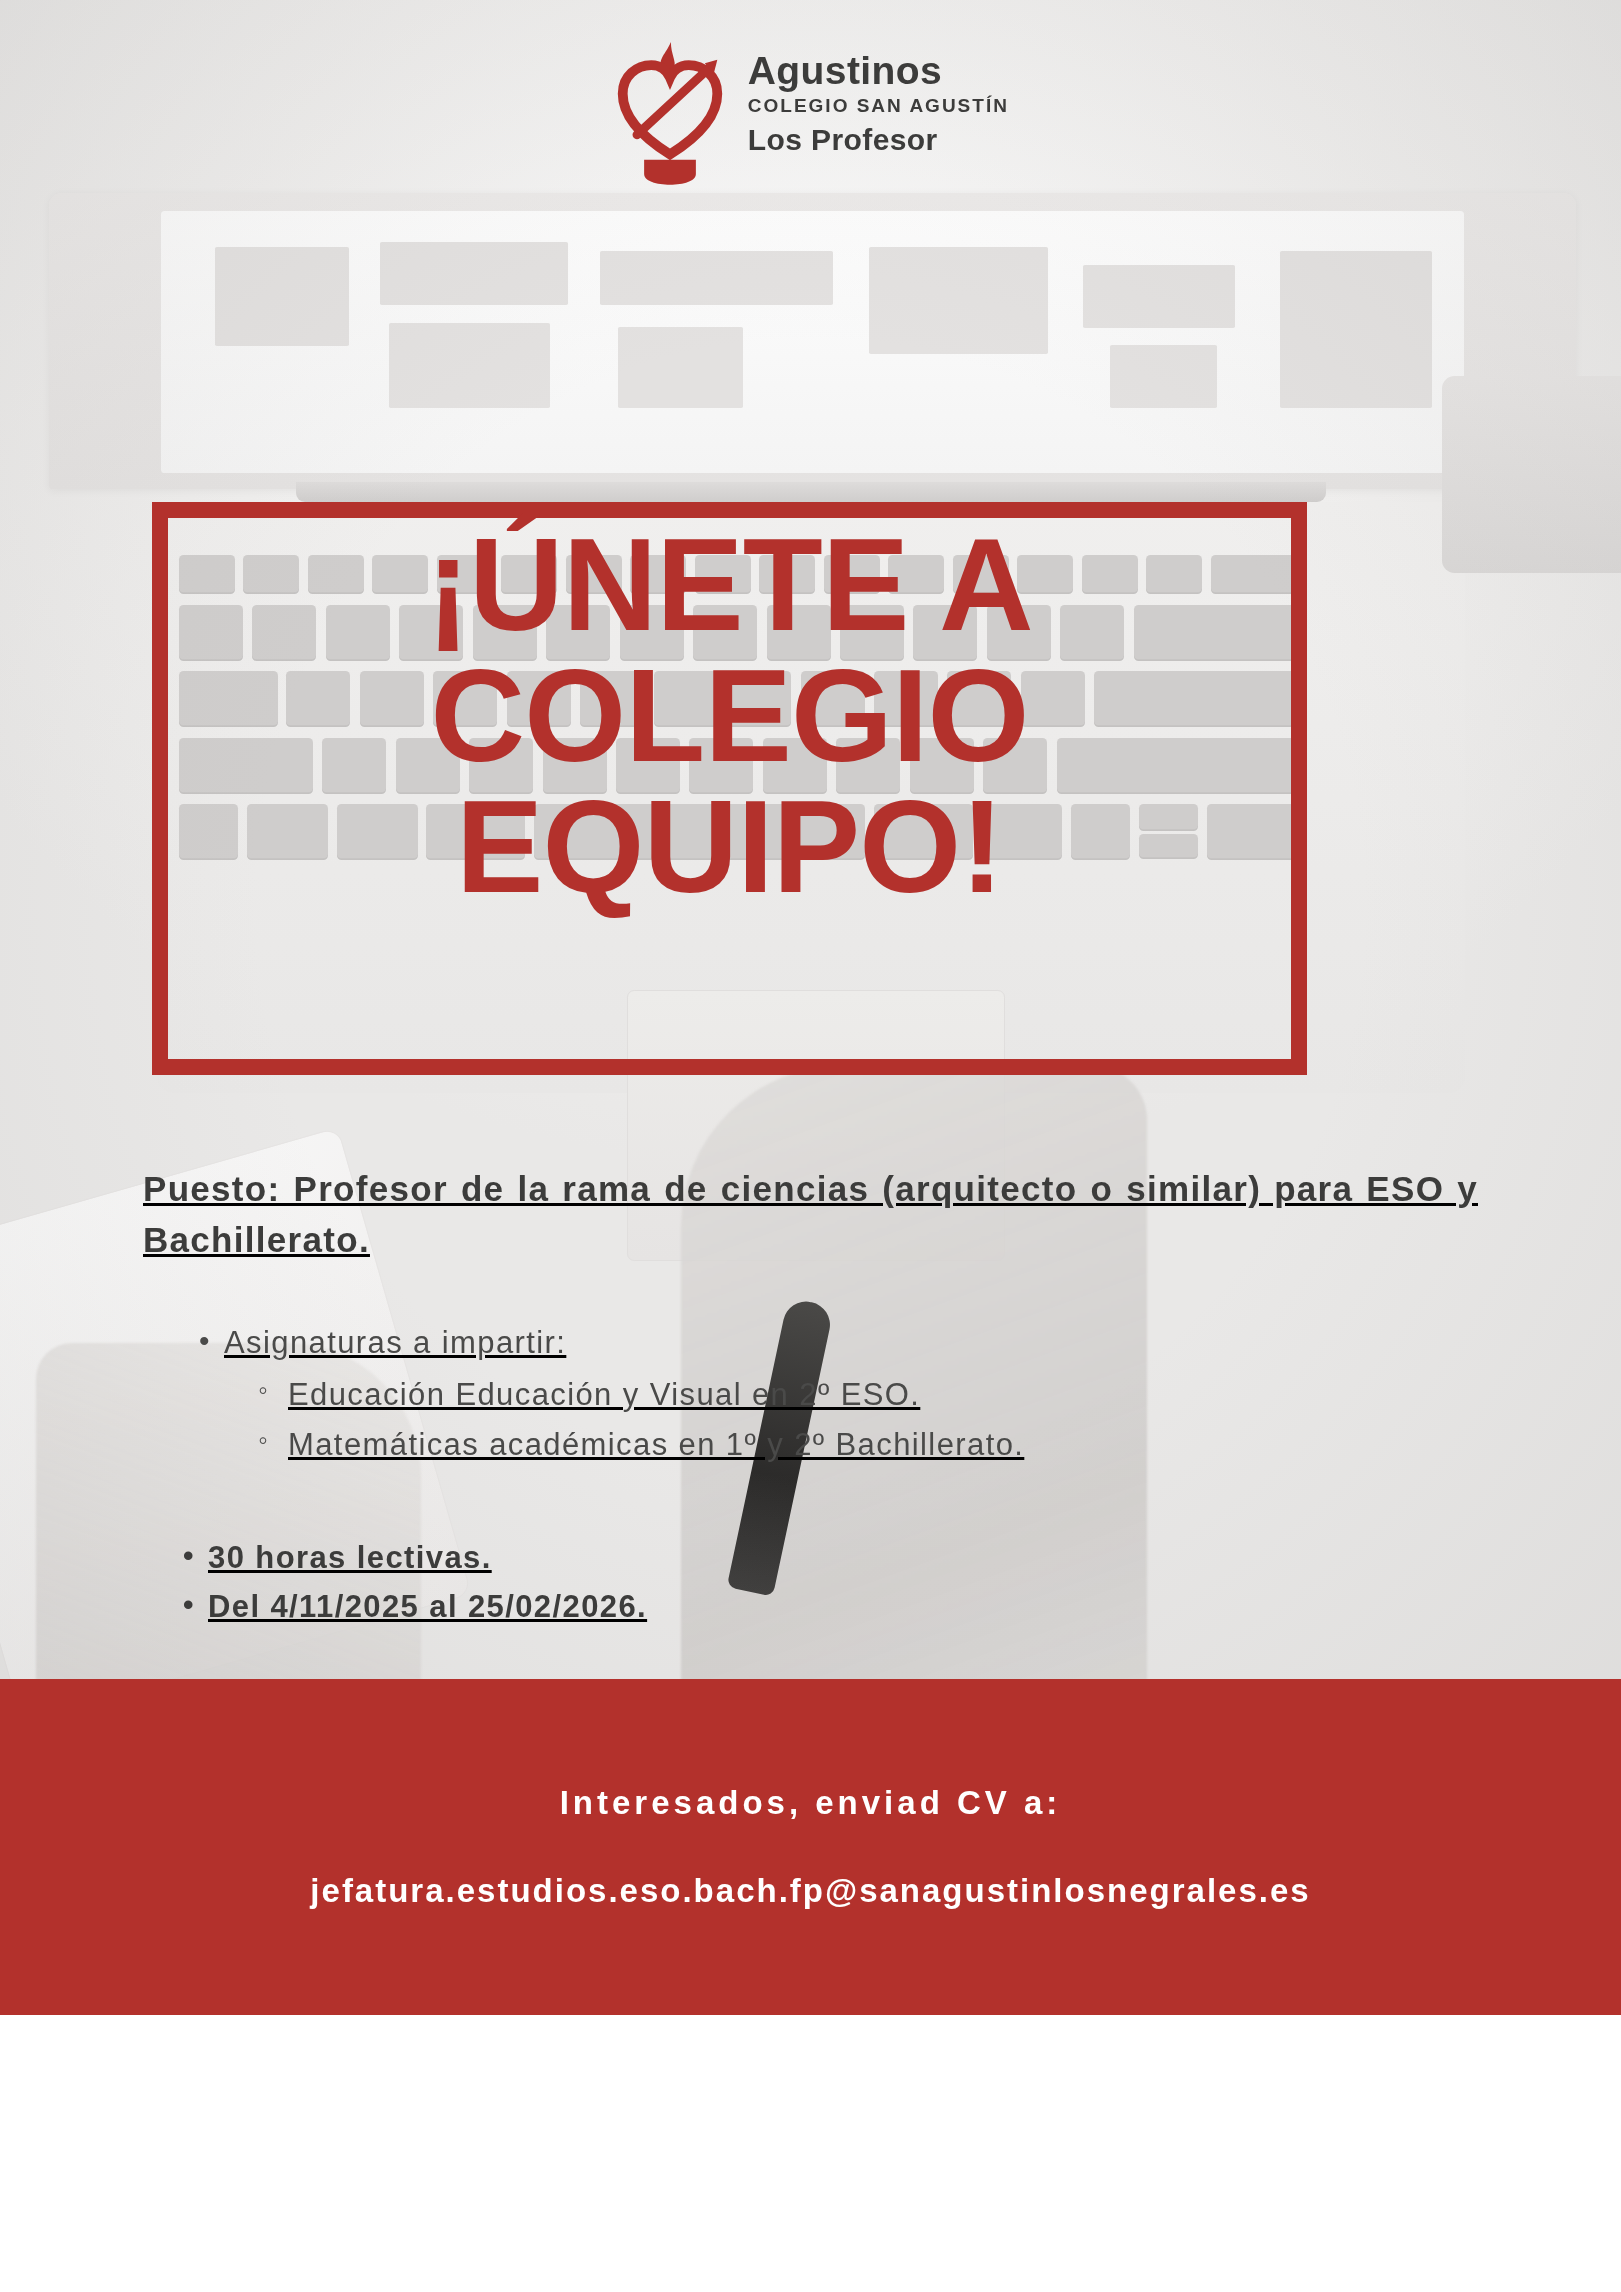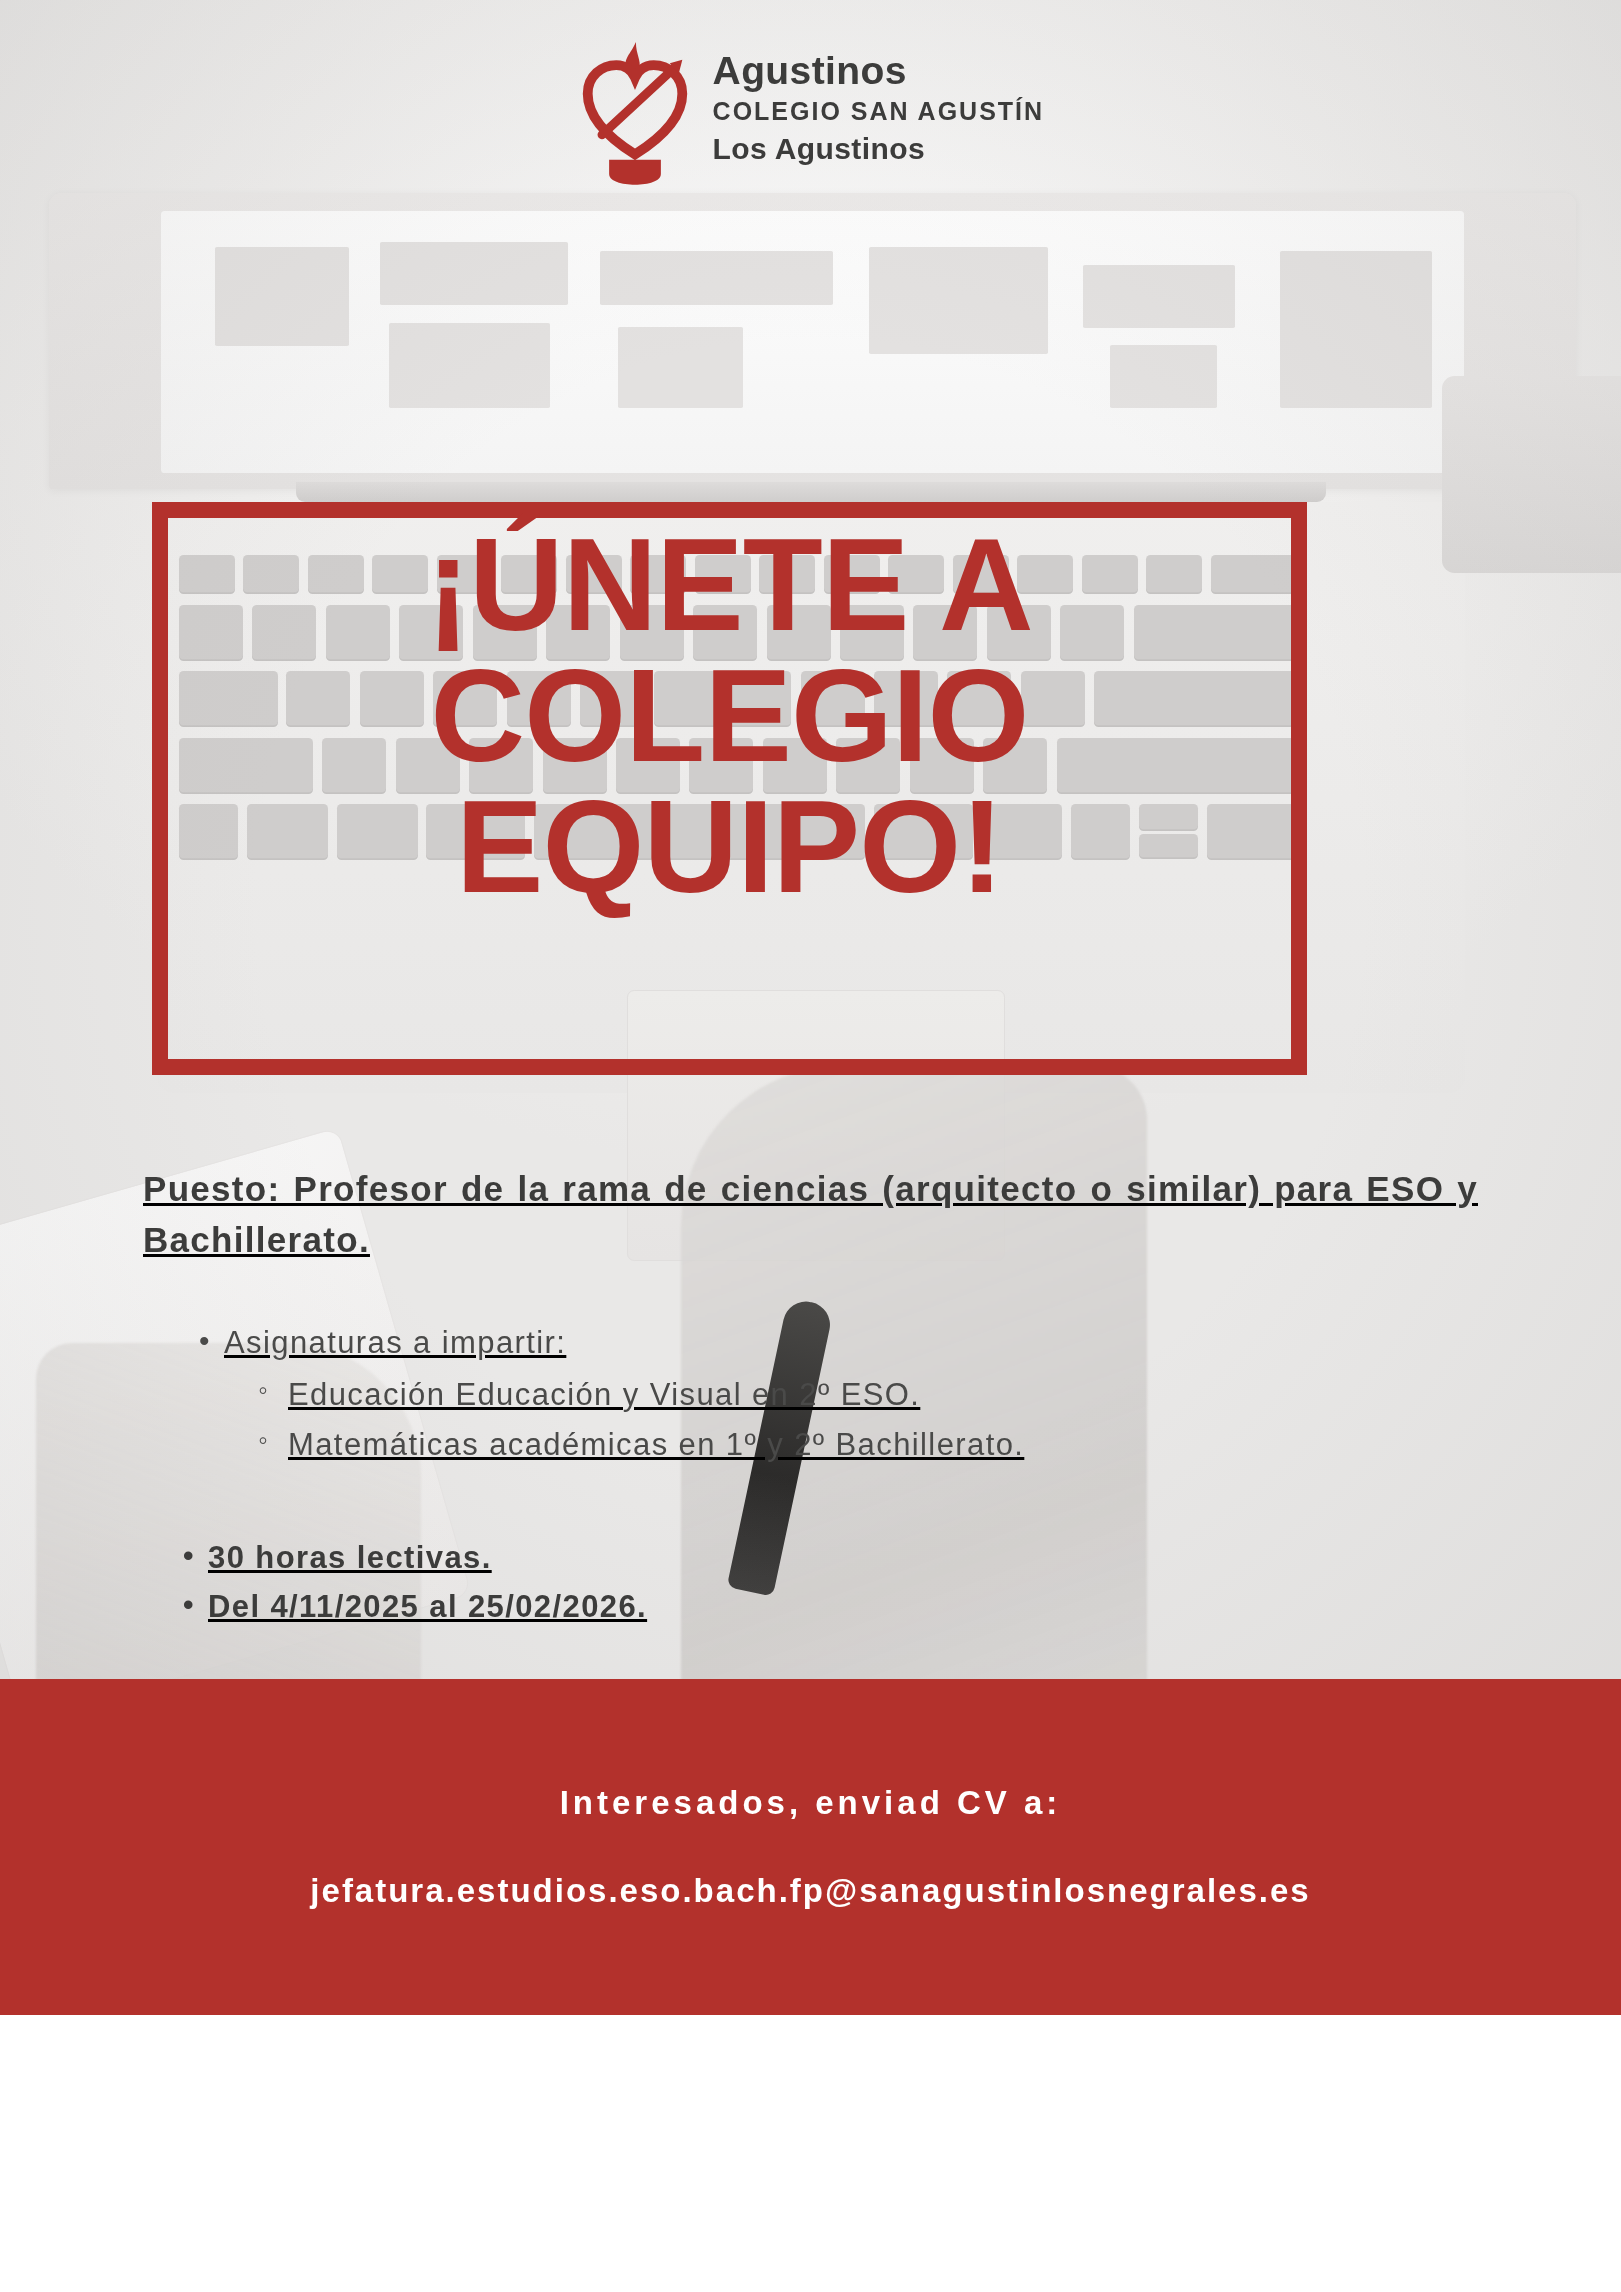--- a/index.html
+++ b/index.html
@@ -175,21 +175,21 @@
     padding-top: 12.5px;
   }
   .logo-line1 {
     font-size: 39px;
     font-weight: bold;
     color: #3c3c3b;
     letter-spacing: 0.4px;
     line-height: 1.05;
   }
   .logo-line2 {
-    font-size: 25px;
+    font-size: 19px;
     font-weight: bold;
     color: #3c3c3b;
     letter-spacing: 2px;
     line-height: 1.6;
   }
   .logo-line3 {
     font-size: 30px;
     font-weight: bold;
     color: #3c3c3b;
     letter-spacing: 0.4px;
@@ -453,21 +453,21 @@
         <path d="M28 108 L108 34" stroke="#b3312c" stroke-width="10" stroke-linecap="round"></path>
 
         <path d="M104 28 L118 24 L114 40 Z" fill="#b3312c"></path>
 
         <path d="M36 136 L94 136 L94 152 C94 160, 80 164, 65 164 C50 164, 36 160, 36 152 Z" fill="#b3312c"></path>
       </svg>
     </div>
     <div class="logo-text">
       <div class="logo-line1">Agustinos</div>
       <div class="logo-line2">COLEGIO SAN AGUSTÍN</div>
-      <div class="logo-line3">Los Agustinos</div>
+      <div class="logo-line3">Los Profesor</div>
     </div>
   </div>
 
   <div class="headline-box"></div>
   <div class="headline">
     <div>¡ÚNETE A</div>
     <div>COLEGIO</div>
     <div>EQUIPO!</div>
   </div>
 

